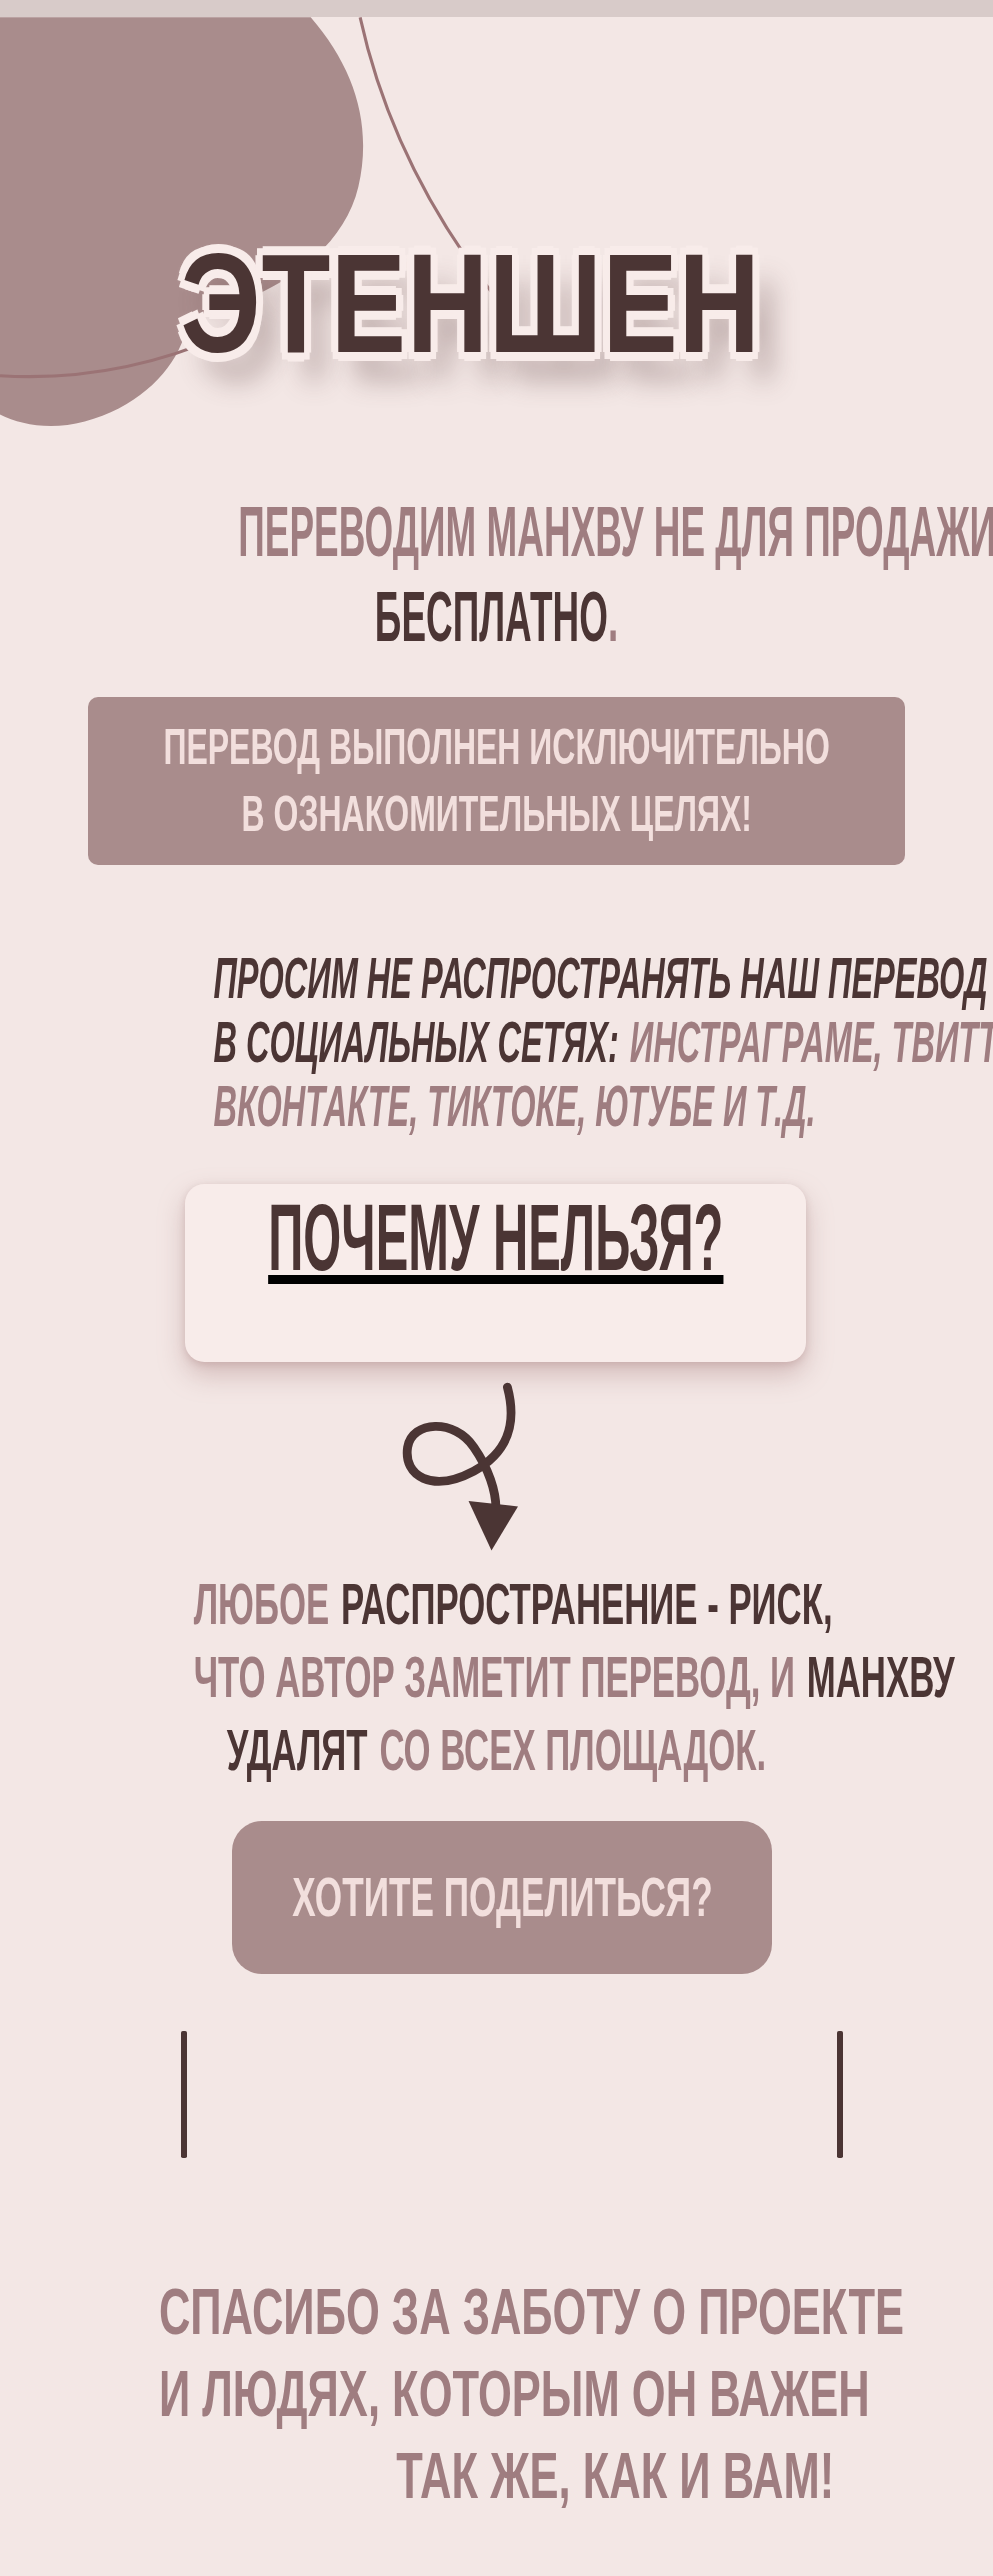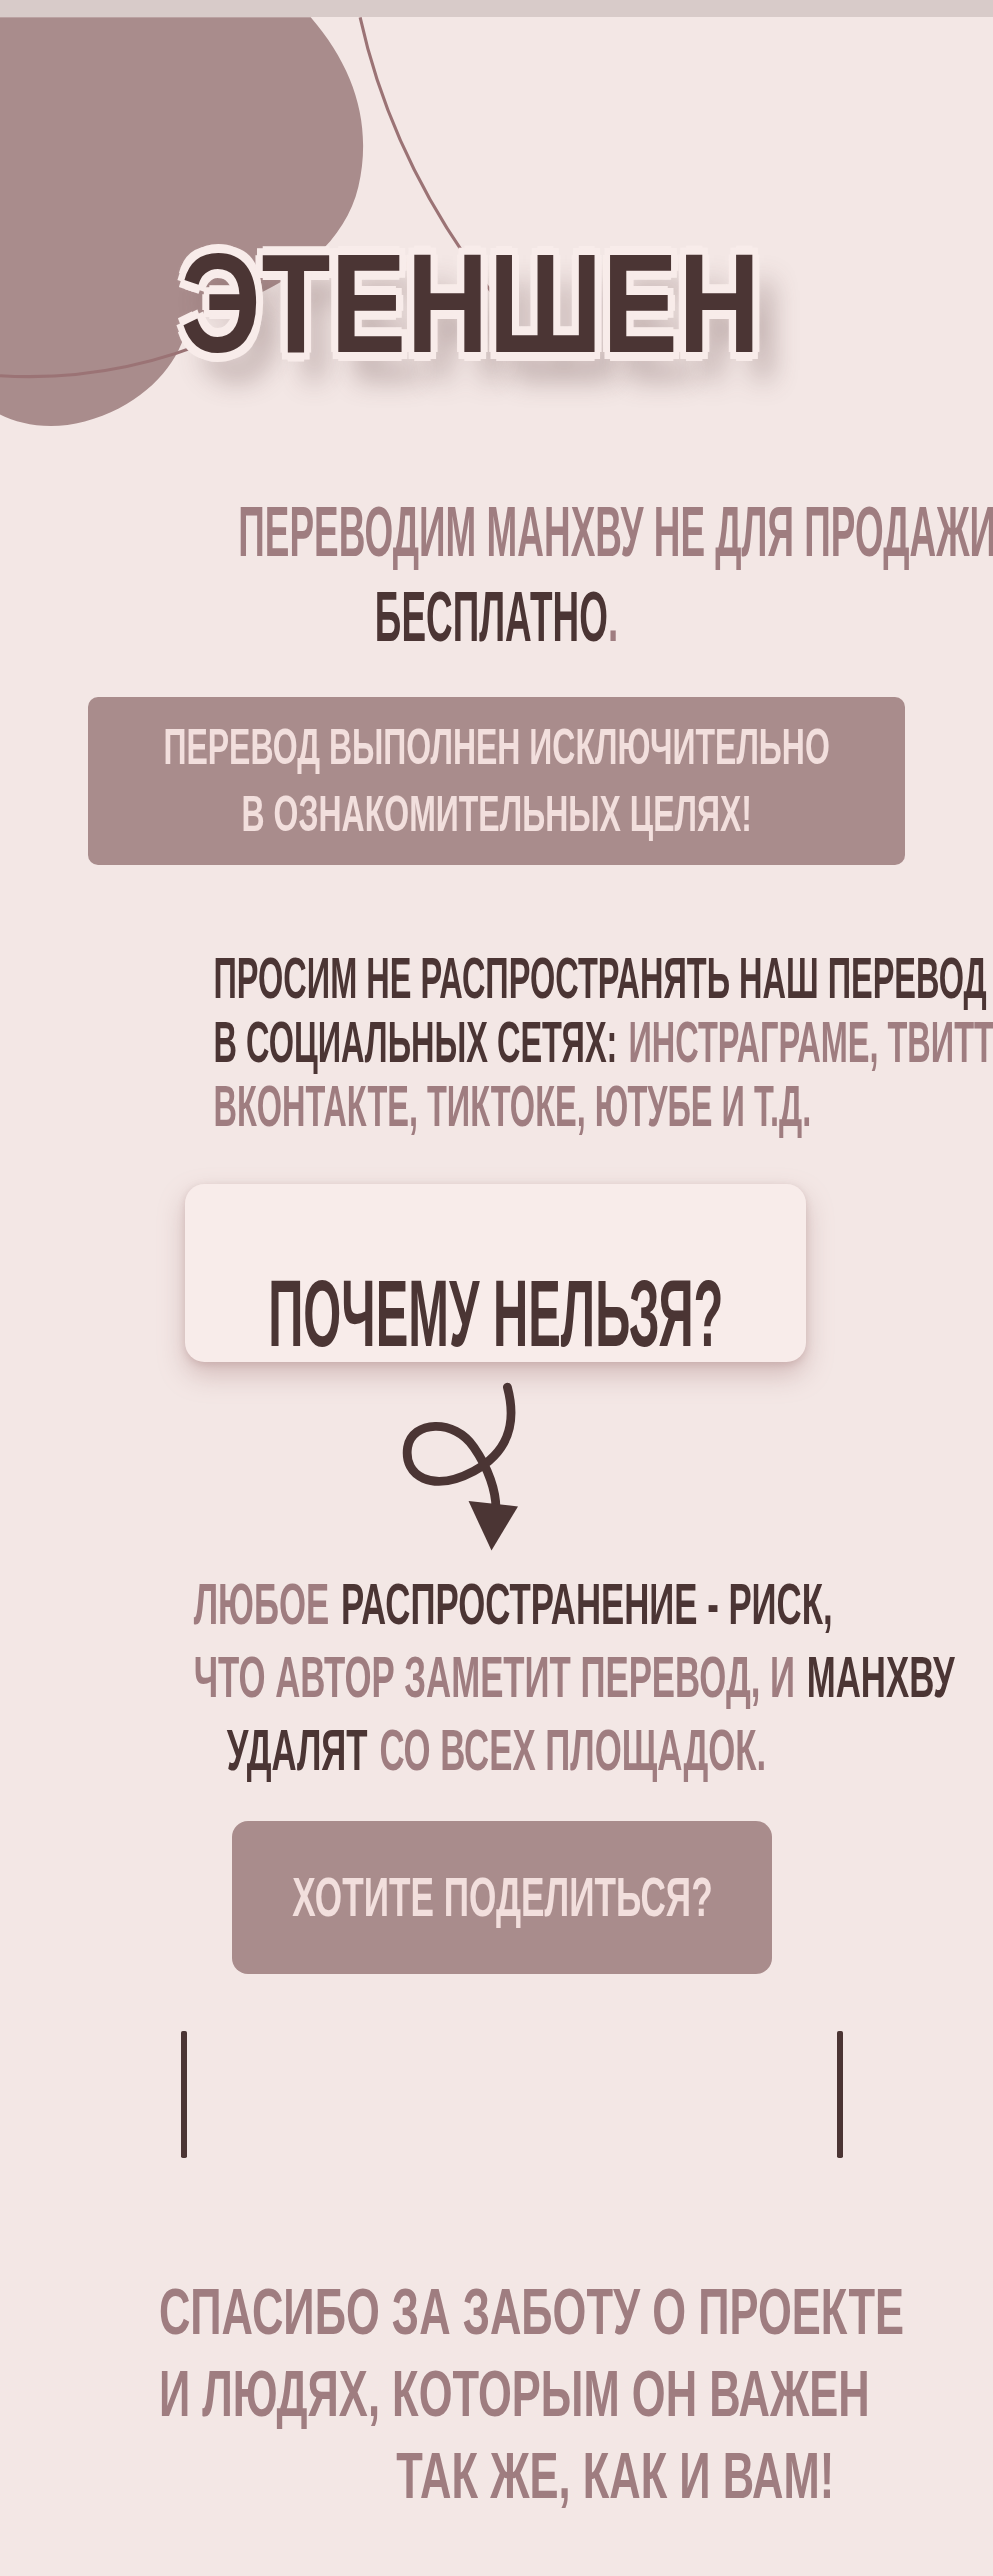--- a/index.html
+++ b/index.html
@@ -45,43 +45,43 @@
 
   
   .banner{
     position:absolute;top:680px;left:88px;width:817px;height:168px;z-index:2;
     background:var(--banner-bg);border-radius:10px;
     display:flex;flex-direction:column;justify-content:center;align-items:center;
   }
   .banner .line{font-size:50px;line-height:67px;color:var(--banner-text);transform:scaleX(.64);}
 
   
-  .request{top:929px;}
+  .request{top:929px;font-style:italic;}
   .request .line{font-size:57px;line-height:64px;transform:scaleX(.57);}
 
   
   .why-card{
     position:absolute;top:1167px;left:185px;width:621px;height:178px;z-index:2;
     background:var(--card-bg);border-radius:19.4px;border:none;cursor:pointer;
     box-shadow:0 12.4px 26.5px var(--shadow),0 2.6px 7px rgba(167,125,125,.28);
-    display:flex;align-items:flex-end;justify-content:center;padding-top:7px;box-sizing:border-box;
+    display:flex;align-items:flex-start;justify-content:center;padding-top:7px;box-sizing:border-box;text-decoration:underline;
   }
   .why-card .line{font-size:94px;line-height:94px;color:var(--dark-text);transform:scaleX(.52);}
 
   
   .arrow-svg{position:absolute;left:366px;top:1364px;z-index:2;}
 
   
   .risk{top:1551px;}
   .risk .line{font-size:57px;line-height:73px;transform:scaleX(.61);}
 
   
   .share-button{
     position:absolute;top:1804px;left:232px;width:540px;height:153px;z-index:2;
-    background:var(--banner-bg);border-radius:16px;border:none;cursor:pointer;
+    background:var(--banner-bg);border-radius:30px;border:none;cursor:pointer;
     display:flex;align-items:center;justify-content:center;
   }
   .share-button .line{font-size:55px;line-height:55px;color:var(--banner-text);transform:scaleX(.64);}
 
   
   .note{top:2014px;}
   .note .line{font-size:57px;line-height:64px;color:var(--dark-text);transform:scaleX(.66);}
   .bar{position:absolute;width:6.2px;height:127px;background:var(--dark-text);top:2014px;z-index:2;border-radius:1.8px;}
   .bar-left{left:181px;}
   .bar-right{left:837px;}

